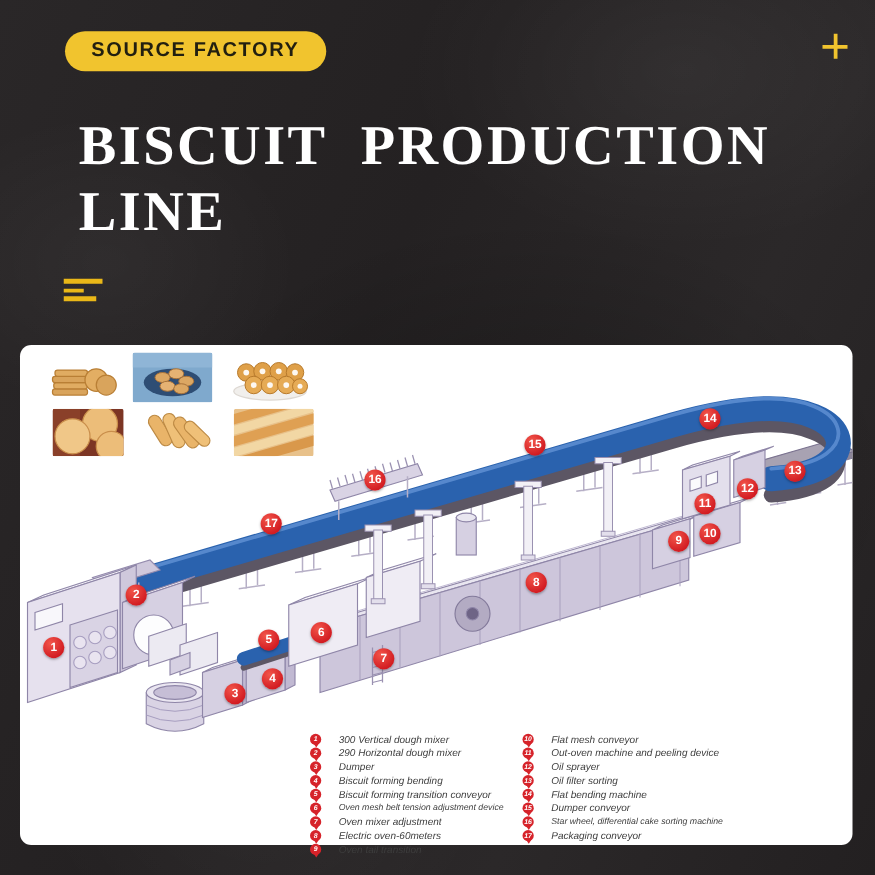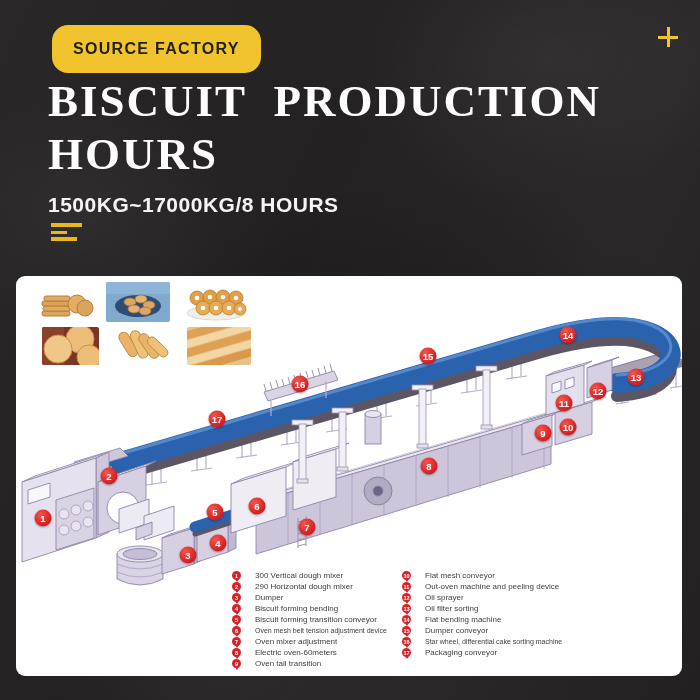--- a/index.html
+++ b/index.html
@@ -5,69 +5,68 @@
   html,body{margin:0;padding:0;}
   body{width:700px;height:700px;overflow:hidden;font-family:"Liberation Sans",sans-serif;}
   .stage{position:relative;width:700px;height:700px;
     background:
       radial-gradient(340px 220px at 78% 8%, rgba(255,255,255,.05), transparent 65%),
       radial-gradient(260px 200px at 12% 30%, rgba(255,255,255,.04), transparent 60%),
       radial-gradient(420px 300px at 60% 55%, rgba(0,0,0,.30), transparent 70%),
       radial-gradient(300px 240px at 30% 90%, rgba(255,255,255,.035), transparent 60%),
       linear-gradient(115deg, #2a2728 0%, #242122 40%, #2b2829 70%, #232021 100%);}
   
-  .badge{position:absolute;left:52px;top:25px;height:48px;border-radius:16px;background:#f1c42e;
+  .badge{position:absolute;left:52px;top:25px;height:32px;border-radius:16px;background:#f1c42e;
     display:inline-flex;align-items:center;padding:0 21px;font-size:16px;font-weight:bold;
     letter-spacing:1.3px;color:#221f10;}
   .plus{position:absolute;left:658px;top:27px;width:20px;height:20px;}
   .plus::before{content:"";position:absolute;left:0;top:8.5px;width:20px;height:3px;background:#f1c42e;}
   .plus::after{content:"";position:absolute;left:8.5px;top:0;width:3px;height:20px;background:#f1c42e;}
-  .title{position:absolute;left:47px;top:74px;margin:1px;color:#ffffff;
+  .title{position:absolute;left:47px;top:74px;margin:16px;color:#ffffff;
     font-family:"Liberation Serif",serif;font-weight:bold;font-size:45px;line-height:53px;
     letter-spacing:2px;word-spacing:14px;}
   .subtitle{position:absolute;left:48px;top:193px;color:#f4f4f4;font-size:21px;font-weight:bold;letter-spacing:.5px;}
   .menu-lines{position:absolute;left:51px;top:223px;}
   .menu-lines span{display:block;background:#eab818;}
   .ml1{width:31px;height:4px;margin-bottom:4px;}
   .ml2{width:16px;height:3px;margin-bottom:3px;}
   .ml3{width:26px;height:4px;}
   
   .card{position:absolute;left:16px;top:276px;width:666px;height:400px;background:#ffffff;border-radius:9px;}
   .photo{position:absolute;border-radius:2px;overflow:hidden;background:#fff;}
   .photo svg{display:block;width:100%;height:100%;}
   .diagram{position:absolute;left:0;top:0;width:666px;height:400px;}
   
   .dm{position:absolute;width:17px;height:17px;border-radius:50%;
     background:radial-gradient(circle at 35% 30%, #f2554a, #d21c22 72%);
     color:#fff;font-weight:bold;font-size:9.5px;display:flex;align-items:center;justify-content:center;
     transform:translate(-50%,-50%);box-shadow:0 1px 2px rgba(0,0,0,.35);}
   
-  .legend-col{position:absolute;margin:0;padding:0;list-style:none;}
+  .legend-col{position:absolute;margin:16px;padding:0;list-style:none;font-style:italic;}
   .legend-left{left:216px;top:294px;}
   .legend-right{left:386px;top:294px;}
   .legend-col li{display:flex;align-items:center;height:11px;}
   .pin{flex:0 0 9px;width:9px;height:9px;border-radius:50%;background:#d6232a;color:#fff;
     font-size:5.5px;font-weight:bold;display:flex;align-items:center;justify-content:center;
     position:relative;margin-right:14px;}
   .pin::after{content:"";position:absolute;left:2.5px;bottom:-2px;width:0;height:0;
     border-left:2px solid transparent;border-right:2px solid transparent;border-top:3px solid #d6232a;}
   .lbl{font-size:8px;color:#3d3d3d;white-space:nowrap;}
   li.tight .lbl{font-size:7px;}
 </style>
 </head>
 <body>
 
 <div class="stage">
 
   <div class="badge">
     <span>SOURCE FACTORY</span>
   </div>
   <div class="plus"></div>
-  <h1 class="title"><span>BISCUIT PRODUCTION</span><br><span>HOURS</span></h1>
-  <div class="subtitle">1500KG~17000KG/8 HOURS</div>
+  <h1 class="title"><span>BISCUIT PRODUCTION</span><br><span>LINE</span></h1>
   <div class="menu-lines">
     <span class="ml1"></span>
       <span class="ml2"></span>
       <span class="ml3"></span>
   </div>
 
   <section class="card">
 
     <div class="photo" style="left:19px;top:8px;width:60px;height:37px;">
       <svg viewBox="0 0 60 37">

